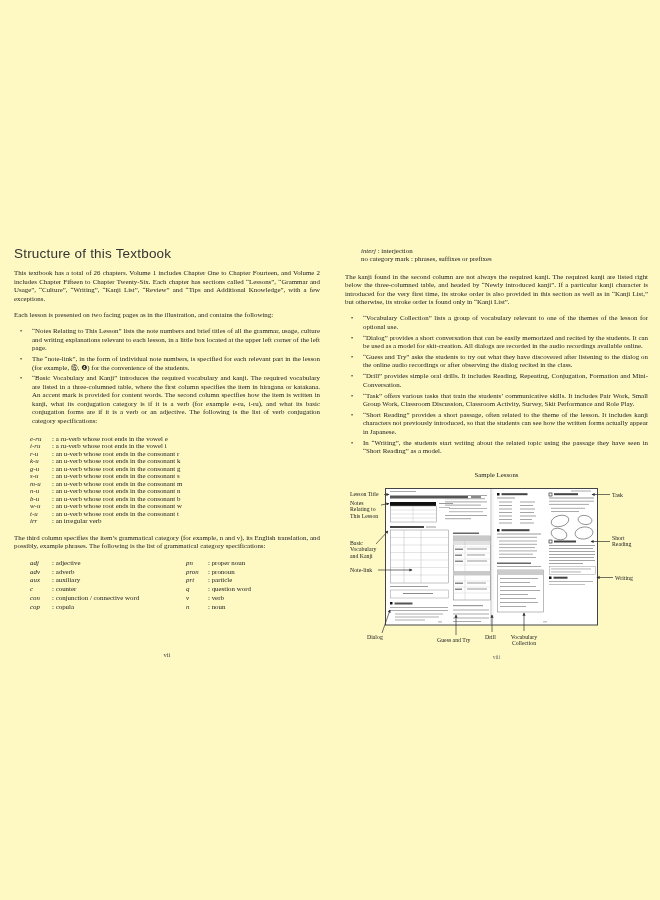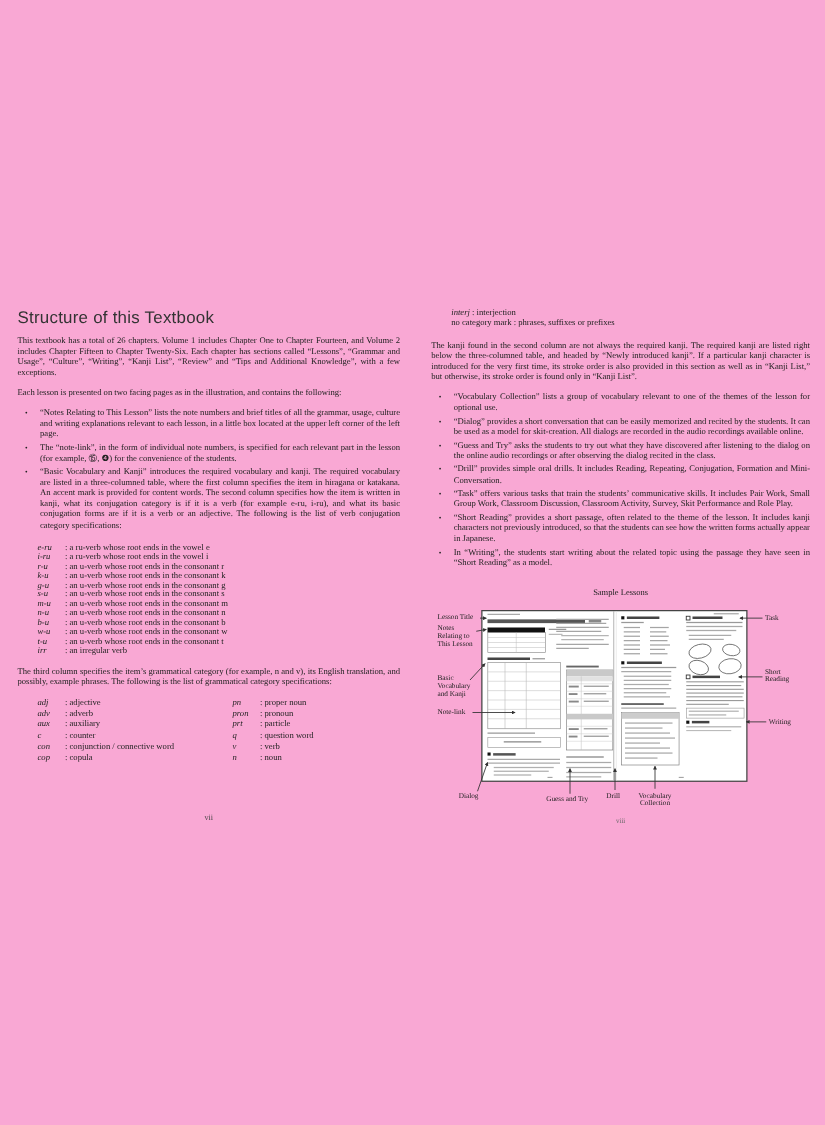--- a/index.html
+++ b/index.html
@@ -1,18 +1,18 @@
 <!DOCTYPE html>
 <html><head>
 <meta charset="utf-8">
 <style>
   * { margin:0; padding:0; box-sizing:border-box; }
   html,body { width:660px; height:900px; background:#ffffff; }
   body { font-family:"Liberation Serif", serif; color:#222; position:relative; overflow:hidden; }
-  #canvas { position:absolute; inset:0; background:#f9a8d4; }
+  #canvas { position:absolute; inset:0; background:#fef9c3; }
 
   
   .page { position:absolute; font-size:6.9px; line-height:8.4px; text-align:justify; }
   #left-page  { left:14px;  top:250px; width:306px; }
   #right-page { left:345px; top:247px; width:303px; }
 
   h1.title { font-family:"Liberation Sans", sans-serif; font-weight:400; font-size:13.5px;
              letter-spacing:.2px; color:#333; margin-bottom:11px; text-align:left; }
   .page p { margin-bottom:8px; }
   ul.blist { list-style:none; margin-bottom:8px; }

